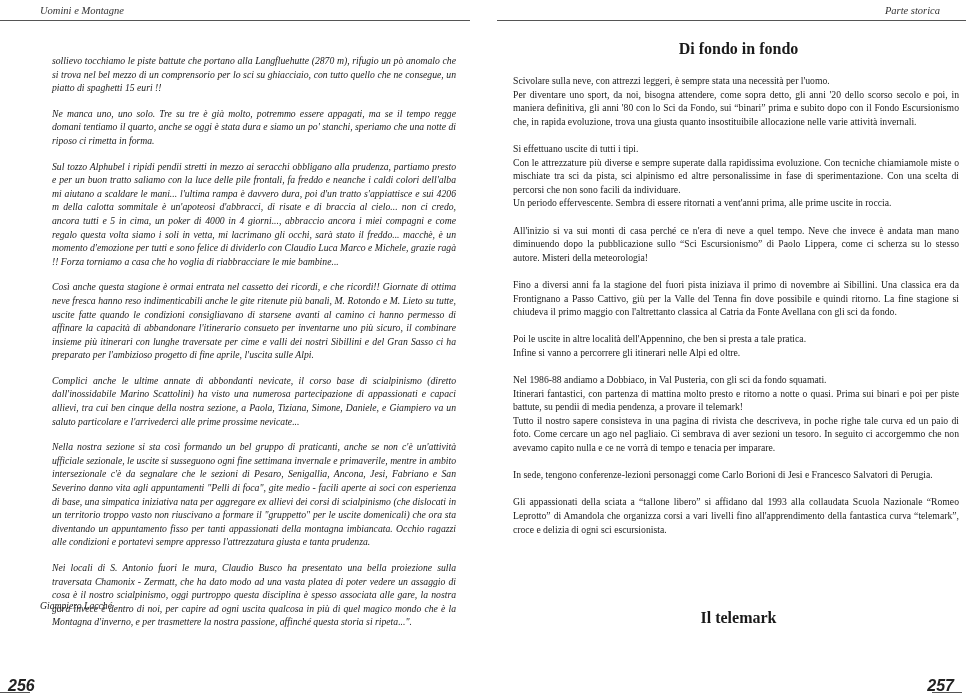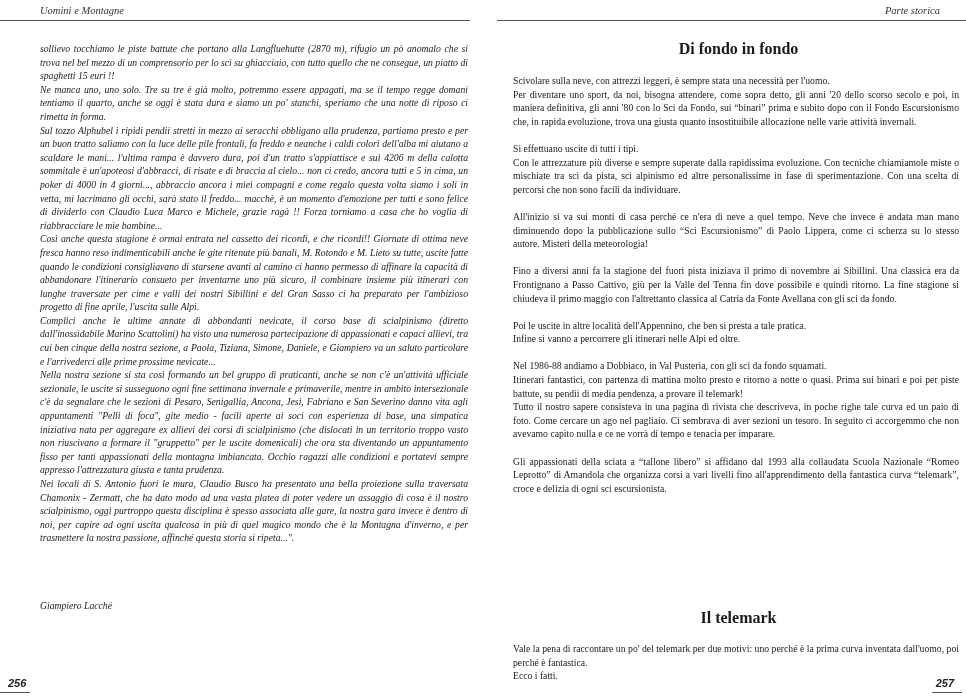--- a/index.html
+++ b/index.html
@@ -17,21 +17,21 @@
     .page-right .running-head { right: 26px; }
     .head-rule { position: absolute; top: 20px; height: 1px; background: #555; }
     .page-left .head-rule { left: 0; width: 470px; }
     .page-right .head-rule { left: 14px; width: 469px; }
 
     .body-text {
       position: absolute; font-family: "Liberation Serif", serif;
       font-size: 9.7px; line-height: 13.6px; text-align: justify;
     }
     .page-left .body-text { left: 40px; top: 42px; width: 428px; font-style: italic; }
-    .page-left .body-text p { margin: 0; }
+    .page-left .body-text p { margin: 12px; }
     .signature { position: absolute; left: 40px; top: 560px; font-family: "Liberation Serif", serif; font-style: italic; font-size: 9.7px; margin-top: 40px; }
 
     .section-title {
       position: absolute; left: 14px; width: 483px; text-align: center;
       font-family: "Liberation Serif", serif; font-weight: bold; font-size: 16px;
     }
     .title1 { top: 40px; }
     .title2 { top: 609px; }
 
     .right-text {
@@ -39,21 +39,21 @@
       font-family: "Liberation Serif", serif; font-size: 9.7px; line-height: 13.6px; text-align: justify; margin-left: 16px;
     }
     .right-text p { margin: 0 0 13.6px 0; }
     .right-text p span { display: block; }
     .rt1 { top: 74px; }
     .rt2 { top: 642px; }
 
     .page-num {
       position: absolute; top: 677px;
       font-family: "Liberation Sans", sans-serif; font-weight: bold; font-style: italic;
-      font-size: 11px; color: #222;
+      font-size: 16px; color: #222;
     }
     .page-left .page-num { left: 8px; }
     .page-right .page-num { right: 12px; }
     .num-rule { position: absolute; top: 692px; height: 1px; background: #555; width: 30px; }
     .page-left .num-rule { left: 0; }
     .page-right .num-rule { right: 4px; }
   </style>
 </head>
 <body>
 
@@ -80,44 +80,42 @@
 
   <div class="section-title title1">Di fondo in fondo</div>
   <div class="right-text rt1" id="sec1">
       <p>
         <span>Scivolare sulla neve, con attrezzi leggeri, è sempre stata una necessità per l'uomo.</span>
         <span>Per diventare uno sport, da noi, bisogna attendere, come sopra detto, gli anni '20 dello scorso secolo e poi, in maniera definitiva, gli anni '80 con lo Sci da Fondo, sui “binari” prima e subito dopo con il Fondo Escursionismo che, in rapida evoluzione, trova una giusta quanto insostituibile allocazione nelle varie attività invernali.</span>
       </p>
       <p>
         <span>Si effettuano uscite di tutti i tipi.</span>
         <span>Con le attrezzature più diverse e sempre superate dalla rapidissima evoluzione. Con tecniche chiamiamole miste o mischiate tra sci da pista, sci alpinismo ed altre personalissime in fase di sperimentazione. Con una scelta di percorsi che non sono facili da individuare.</span>
+        <span>Un periodo effervescente. Sembra di essere ritornati a vent'anni prima, alle prime uscite in roccia.</span>
       </p>
       <p>
         <span>All'inizio si va sui monti di casa perché ce n'era di neve a quel tempo. Neve che invece è andata man mano diminuendo dopo la pubblicazione sullo “Sci Escursionismo” di Paolo Lippera, come ci scherza su lo stesso autore. Misteri della meteorologia!</span>
       </p>
       <p>
         <span>Fino a diversi anni fa la stagione del fuori pista iniziava il primo di novembre ai Sibillini. Una classica era da Frontignano a Passo Cattivo, giù per la Valle del Tenna fin dove possibile e quindi ritorno. La fine stagione si chiudeva il primo maggio con l'altrettanto classica al Catria da Fonte Avellana con  gli sci da fondo.</span>
       </p>
       <p>
         <span>Poi le uscite in altre località dell'Appennino, che ben si presta a tale pratica.</span>
         <span>Infine si vanno a percorrere gli itinerari nelle Alpi ed oltre.</span>
       </p>
       <p>
         <span>Nel 1986-88 andiamo a Dobbiaco, in Val Pusteria, con gli sci da fondo squamati.</span>
         <span>Itinerari fantastici, con partenza di mattina molto presto e ritorno a notte o quasi. Prima sui binari e poi per piste battute, su pendii di media pendenza, a provare il telemark!</span>
         <span>Tutto il nostro sapere consisteva in una pagina di rivista che descriveva, in poche righe tale curva ed un paio di foto. Come cercare un ago nel pagliaio. Ci sembrava di aver sezioni un tesoro. In seguito ci accorgemmo che non avevamo capito nulla e ce ne vorrà di tempo e tenacia per imparare.</span>
       </p>
       <p>
+        <span>In sede, tengono conferenze-lezioni personaggi come Carlo Borioni di Jesi e Francesco Salvatori di Perugia.</span>
+      </p>
+      <p>
         <span>Gli appassionati della sciata a “tallone libero” si affidano dal 1993 alla collaudata Scuola Nazionale “Romeo Leprotto” di Amandola che organizza corsi a vari livelli fino all'apprendimento della fantastica curva “telemark”, croce e delizia di ogni sci escursionista.</span>
       </p>
     </div>
 
   <div class="section-title title2">Il telemark</div>
-  <div class="right-text rt2" id="sec2">
-      <p>
-        <span>Vale la pena di raccontare un po' del telemark per due motivi: uno perché è la prima curva inventata dall'uomo, poi perché è fantastica.</span>
-        <span>Ecco i fatti.</span>
-      </p>
-    </div>
 
   <div class="page-num">257</div>
   <div class="num-rule"></div>
 </div>
 
 </body></html>

